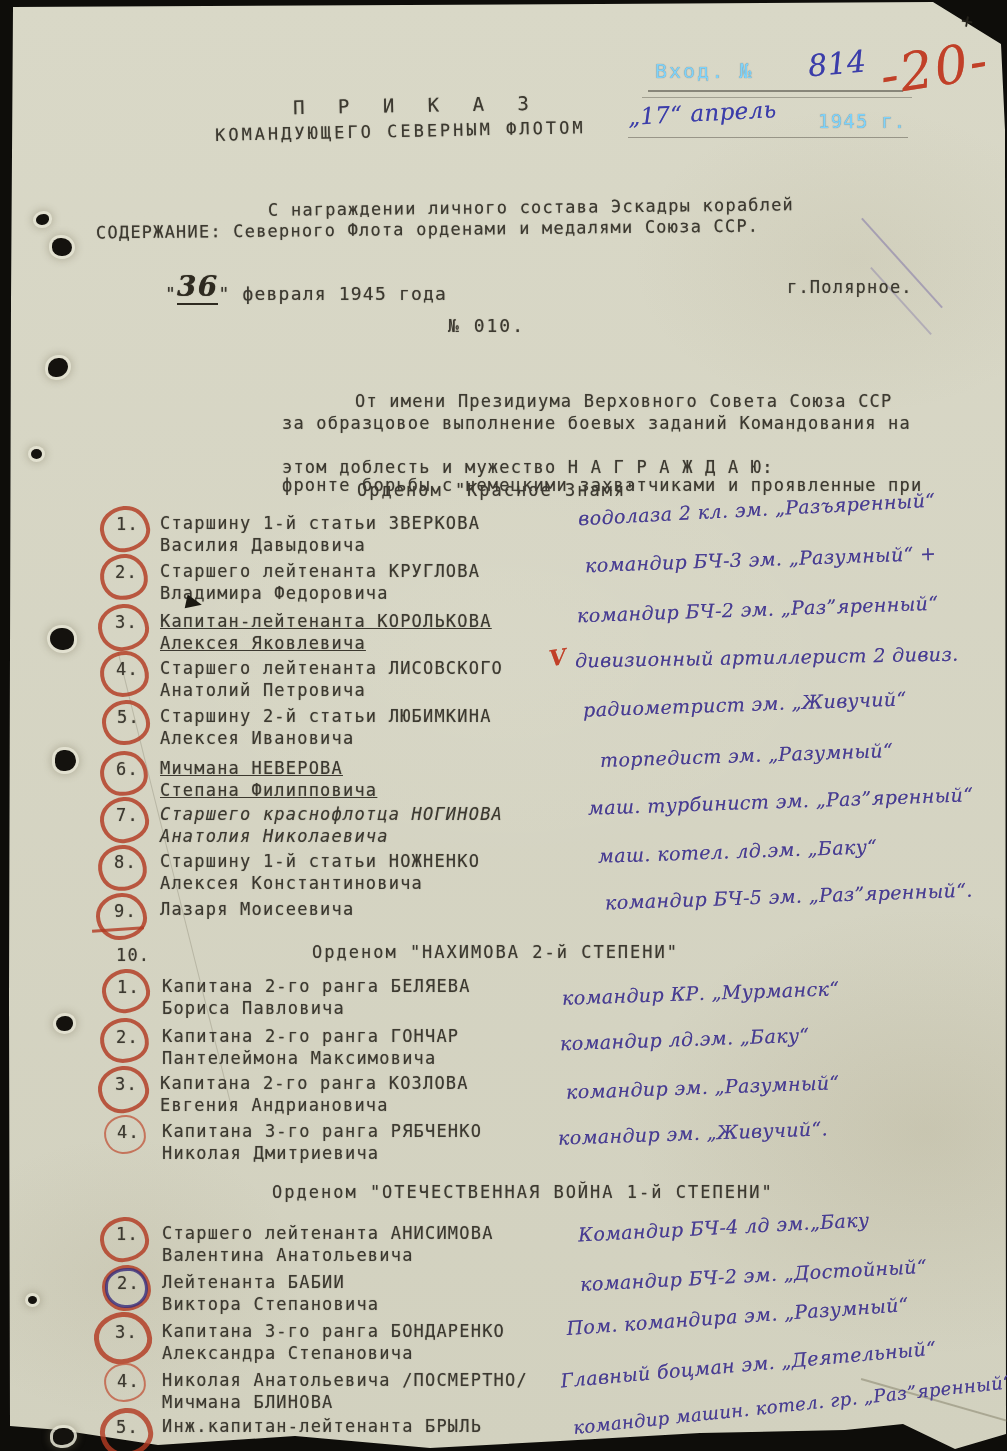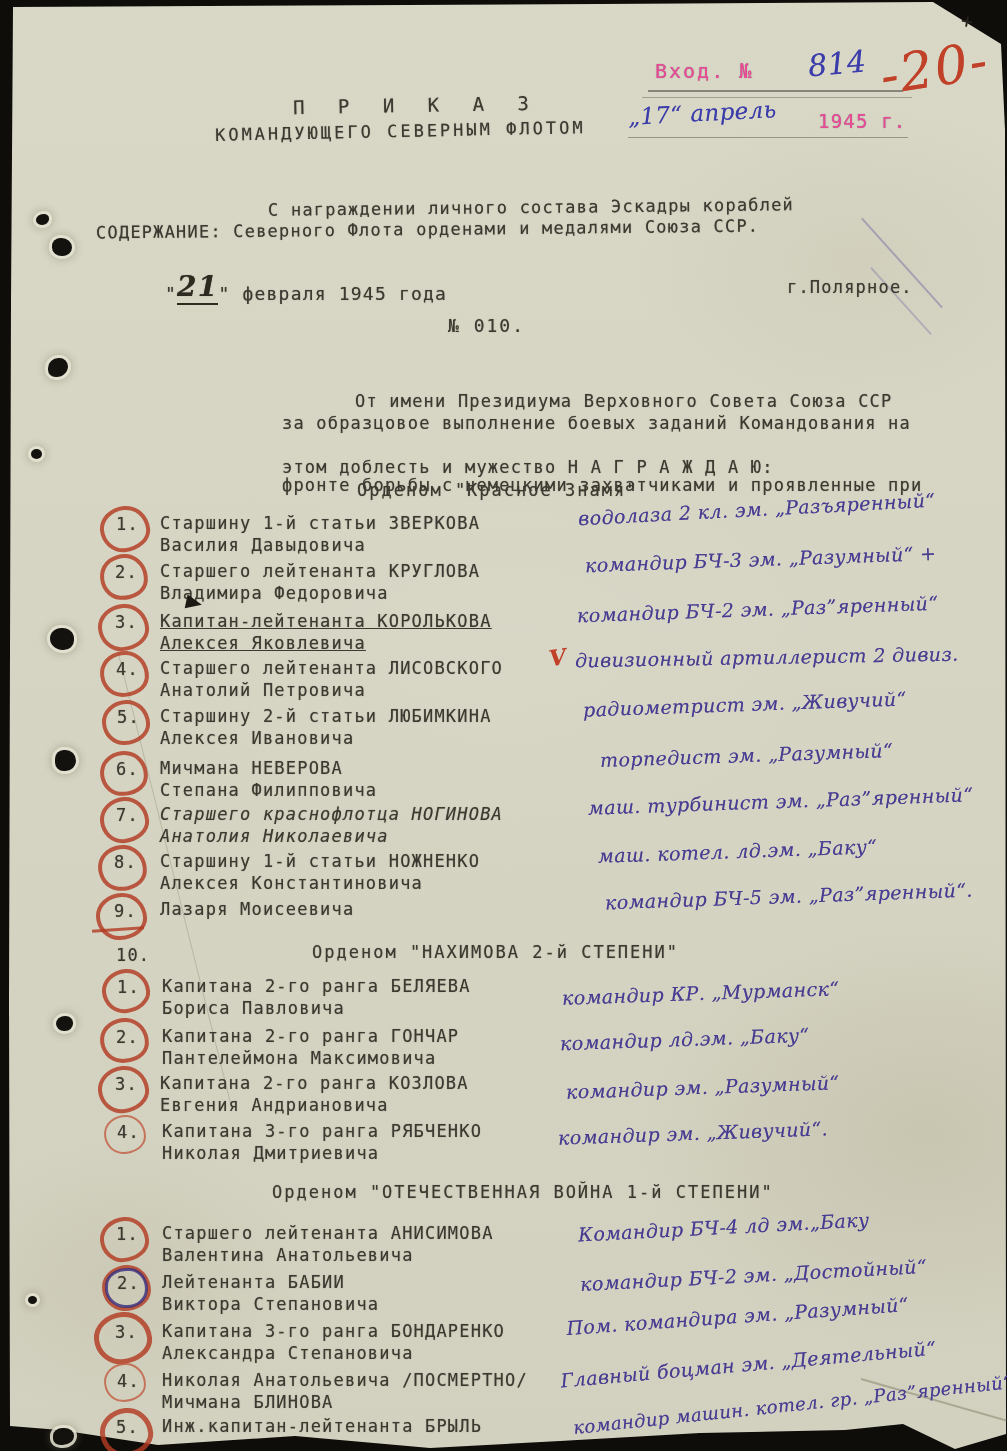--- a/index.html
+++ b/index.html
@@ -10,21 +10,21 @@
       radial-gradient(ellipse 320px 220px at 85% 18%, rgba(150,140,105,0.10), transparent 70%),
       radial-gradient(ellipse 420px 320px at 92% 78%, rgba(140,128,92,0.16), transparent 70%),
       radial-gradient(ellipse 260px 200px at 12% 88%, rgba(140,130,95,0.10), transparent 70%),
       radial-gradient(ellipse 500px 300px at 50% 45%, rgba(255,255,245,0.06), transparent 75%),
       linear-gradient(#d9d8c7,#d2d1bf);
     clip-path:polygon(13px 7px,600px 4px,933px 2px,1001px 44px,1005px 130px,1006px 1434px,
       955px 1449px,903px 1424px,845px 1430px,700px 1433px,560px 1441px,430px 1448px,
       295px 1436px,158px 1445px,60px 1430px,10px 1426px,9px 1000px,11px 300px);}
   .typed{position:absolute;color:#3c3930;font-size:17px;line-height:22px;letter-spacing:1.2px;
          white-space:nowrap;text-shadow:0 0 1px rgba(60,57,48,0.55);}
-  .stamp{color:#ec4899;text-shadow:0 0 1px rgba(77,74,64,0.7);}
+  .stamp{color:#7dd3fc;text-shadow:0 0 1px rgba(77,74,64,0.7);}
   .hw{position:absolute;font-family:"DejaVu Serif", serif;font-style:italic;color:#473c92;
       font-size:19px;white-space:nowrap;letter-spacing:0.4px;text-shadow:0 0 0.6px rgba(71,60,146,0.6);}
   .hw-blue{color:#3b3daa;text-shadow:0 0 0.6px rgba(59,61,170,0.6);}
   .hw-red{color:#c14028;text-shadow:0 0 0.6px rgba(193,64,40,0.55);}
   .hw-dark{color:#2e2a20;text-shadow:0 0 0.8px rgba(46,42,32,0.7);}
   .rule{position:absolute;height:2px;background:rgba(70,67,58,0.55);}
   .circle{position:absolute;border:4px solid rgba(178,58,34,0.82);
           border-radius:52% 48% 55% 45% / 48% 55% 45% 52%;}
   .circle.thin{border-width:2px;border-color:rgba(192,84,58,0.75);}
   .ring2{position:absolute;inset:-1px;border:3px solid rgba(55,45,125,0.8);
@@ -68,21 +68,21 @@
   <div class="hw hw-red" style="left:880px;top:38px;font-size:52px;transform:rotate(-9deg);letter-spacing:2px;">-20-</div>
   <div class="typed" style="left:961px;top:10px;font-size:20px;transform:rotate(10deg);color:#23211a;">+</div>
 
   <div class="typed" style="left:293px;top:94px;font-size:19px;letter-spacing:11px;transform:rotate(-1deg);">П Р И К А З</div>
   <div class="typed" style="left:215px;top:120px;letter-spacing:3px;transform:rotate(-1.2deg);">КОМАНДУЮЩЕГО СЕВЕРНЫМ ФЛОТОМ</div>
 
   <div class="typed" style="left:268px;top:196px;transform:rotate(-0.6deg);">С награждении личного состава Эскадры кораблей</div>
   <div class="typed" style="left:96px;top:218px;transform:rotate(-0.6deg);">СОДЕРЖАНИЕ: Северного Флота орденами и медалями Союза ССР.</div>
 
   <div class="typed" style="left:165px;top:280px;font-size:18px;">
-    <span>"</span><span class="hw-dark" style="font-family:'DejaVu Serif',serif;font-style:italic;font-weight:bold;font-size:28px;border-bottom:2px solid #2e2a20;position:relative;top:-4px;">21</span><span>" февраля 1945 года</span>
+    <span>"</span><span class="hw-dark" style="font-family:'DejaVu Serif',serif;font-style:italic;font-weight:bold;font-size:28px;border-bottom:2px solid #2e2a20;position:relative;top:-4px;">36</span><span>" февраля 1945 года</span>
   </div>
   <div class="typed" style="left:787px;top:276px;">г.Полярное.</div>
 
   <div class="typed" style="left:448px;top:315px;font-size:18px;letter-spacing:2px;">№ 010.</div>
 
   <div class="typed" style="left:355px;top:390px;">От имени Президиума Верховного Совета Союза ССР</div>
   <div class="typed" style="left:282px;top:412px;">за образцовое выполнение боевых заданий Командования на</div>
   <div class="typed" style="left:282px;top:434px;margin-top:40px;">фронте борьбы с немецкими захватчиками и проявленные при</div>
   <div class="typed" style="left:282px;top:456px;">этом доблесть и мужество  Н А Г Р А Ж Д А Ю:</div>
 
@@ -126,21 +126,21 @@
   <span class="circle" style="left:102px;top:700px;width:40px;height:37px;transform:rotate(-3deg);"></span>
   <div class="typed" style="left:117px;top:706px;">5.</div>
   <div class="typed" style="left:160px;top:705px;">
     <div>Старшину 2-й статьи ЛЮБИМКИНА</div>
     <div>Алексея Ивановича</div>
   </div>
   <div class="hw note" style="left:583px;top:693px;transform:rotate(-2deg);">радиометрист эм. „Живучий“</div>
 
   <span class="circle" style="left:100px;top:751px;width:40px;height:37px;transform:rotate(5deg);"></span>
   <div class="typed" style="left:116px;top:758px;">6.</div>
-  <div class="typed" style="left:160px;top:757px;">
+  <div class="typed" style="left:160px;top:757px;text-decoration:underline;">
     <div>Мичмана НЕВЕРОВА</div>
     <div>Степана Филипповича</div>
   </div>
   <div class="hw note" style="left:600px;top:744px;transform:rotate(-2deg);">торпедист эм. „Разумный“</div>
 
   <span class="circle" style="left:100px;top:797px;width:41px;height:38px;transform:rotate(-5deg);"></span>
   <div class="typed" style="left:116px;top:804px;">7.</div>
   <div class="typed" style="left:160px;top:803px;font-style:italic;">
     <div>Старшего краснофлотца НОГИНОВА</div>
     <div>Анатолия Николаевича</div>

